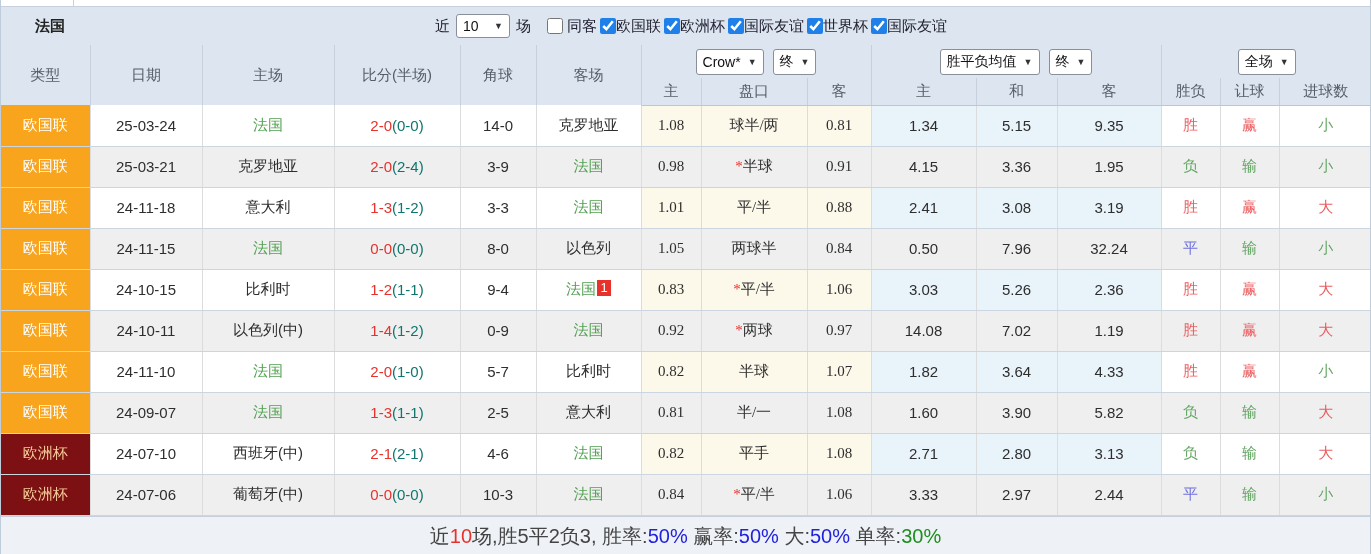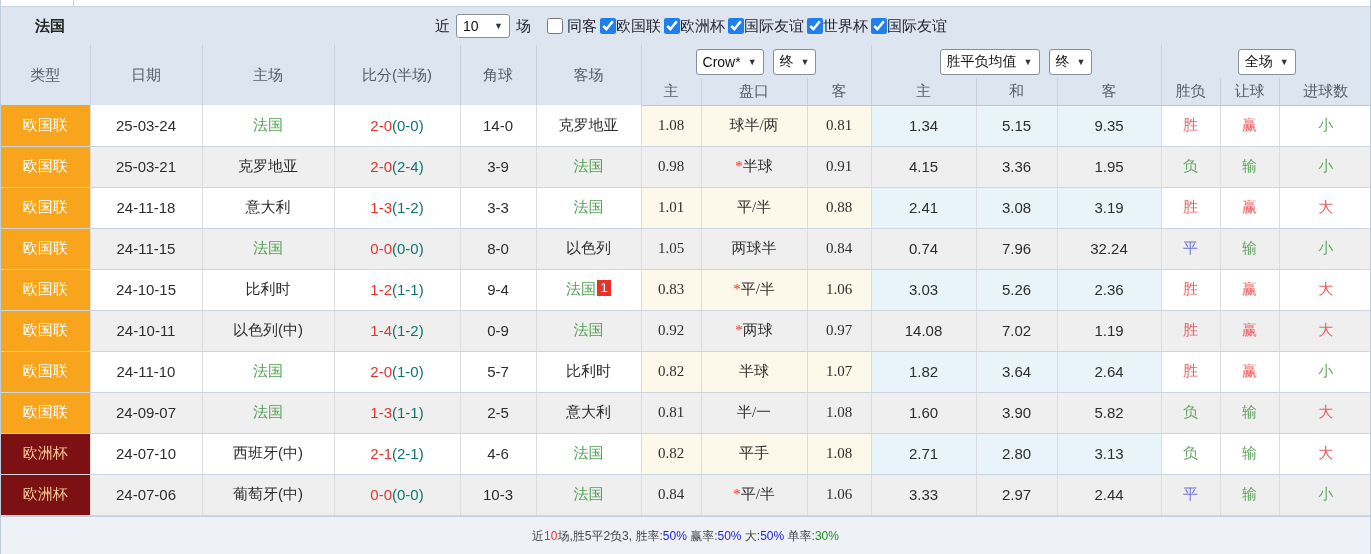--- a/index.html
+++ b/index.html
@@ -50,21 +50,21 @@
   td.c-avg { background:#e9f3fa; }
   .team-focus { color:var(--team-green); }
   .score-ft { color:var(--score-red); }
   .score-ht { color:#0f766e; }
   .star { color:var(--score-red); }
   .badge { display:inline-block; background:var(--score-red); color:#fff; font-size:13px; line-height:16px;
            min-width:14px; height:16px; padding:0 2px; margin-left:1px; vertical-align:2px; }
 
   
   #footer { height:39px; line-height:38px; background:#eef2f6; border-top:1px solid #c7d1dd;
-            text-align:center; font-size:12px; color:#444; }
+            text-align:center; font-size:20px; color:#444; }
 </style>
 </head>
 <body>
 
 <div id="app">
 
   <div id="top-strip">
       <span class="tick"></span>
     </div>
 
@@ -230,21 +230,21 @@
         <tr class="row-even">
           <td class="c-league" style="background: rgb(248, 165, 29); color: rgb(255, 255, 255);">欧国联</td>
           <td class="c-date">24-11-15</td>
           <td class="c-team"><span class="team-focus">法国</span></td>
           <td class="c-score"><span class="score-ft">0-0</span><span class="score-ht">(0-0)</span></td>
           <td class="c-corner">8-0</td>
           <td class="c-team"><span>以色列</span></td>
           <td class="c-odds">1.05</td>
           <td class="c-handicap">两球半</td>
           <td class="c-odds">0.84</td>
-          <td class="c-avg">0.74</td>
+          <td class="c-avg">0.50</td>
           <td class="c-avg">7.96</td>
           <td class="c-avg">32.24</td>
           <td class="c-res t-blue">平</td>
           <td class="c-res t-green">输</td>
           <td class="c-res t-green">小</td>
         </tr>
         <tr class="row-odd">
           <td class="c-league" style="background: rgb(248, 165, 29); color: rgb(255, 255, 255);">欧国联</td>
           <td class="c-date">24-10-15</td>
           <td class="c-team"><span>比利时</span></td>
@@ -283,21 +283,21 @@
           <td class="c-date">24-11-10</td>
           <td class="c-team"><span class="team-focus">法国</span></td>
           <td class="c-score"><span class="score-ft">2-0</span><span class="score-ht">(1-0)</span></td>
           <td class="c-corner">5-7</td>
           <td class="c-team"><span>比利时</span></td>
           <td class="c-odds">0.82</td>
           <td class="c-handicap">半球</td>
           <td class="c-odds">1.07</td>
           <td class="c-avg">1.82</td>
           <td class="c-avg">3.64</td>
-          <td class="c-avg">2.64</td>
+          <td class="c-avg">4.33</td>
           <td class="c-res t-red">胜</td>
           <td class="c-res t-red">赢</td>
           <td class="c-res t-green">小</td>
         </tr>
         <tr class="row-even">
           <td class="c-league" style="background: rgb(248, 165, 29); color: rgb(255, 255, 255);">欧国联</td>
           <td class="c-date">24-09-07</td>
           <td class="c-team"><span class="team-focus">法国</span></td>
           <td class="c-score"><span class="score-ft">1-3</span><span class="score-ht">(1-1)</span></td>
           <td class="c-corner">2-5</td>

